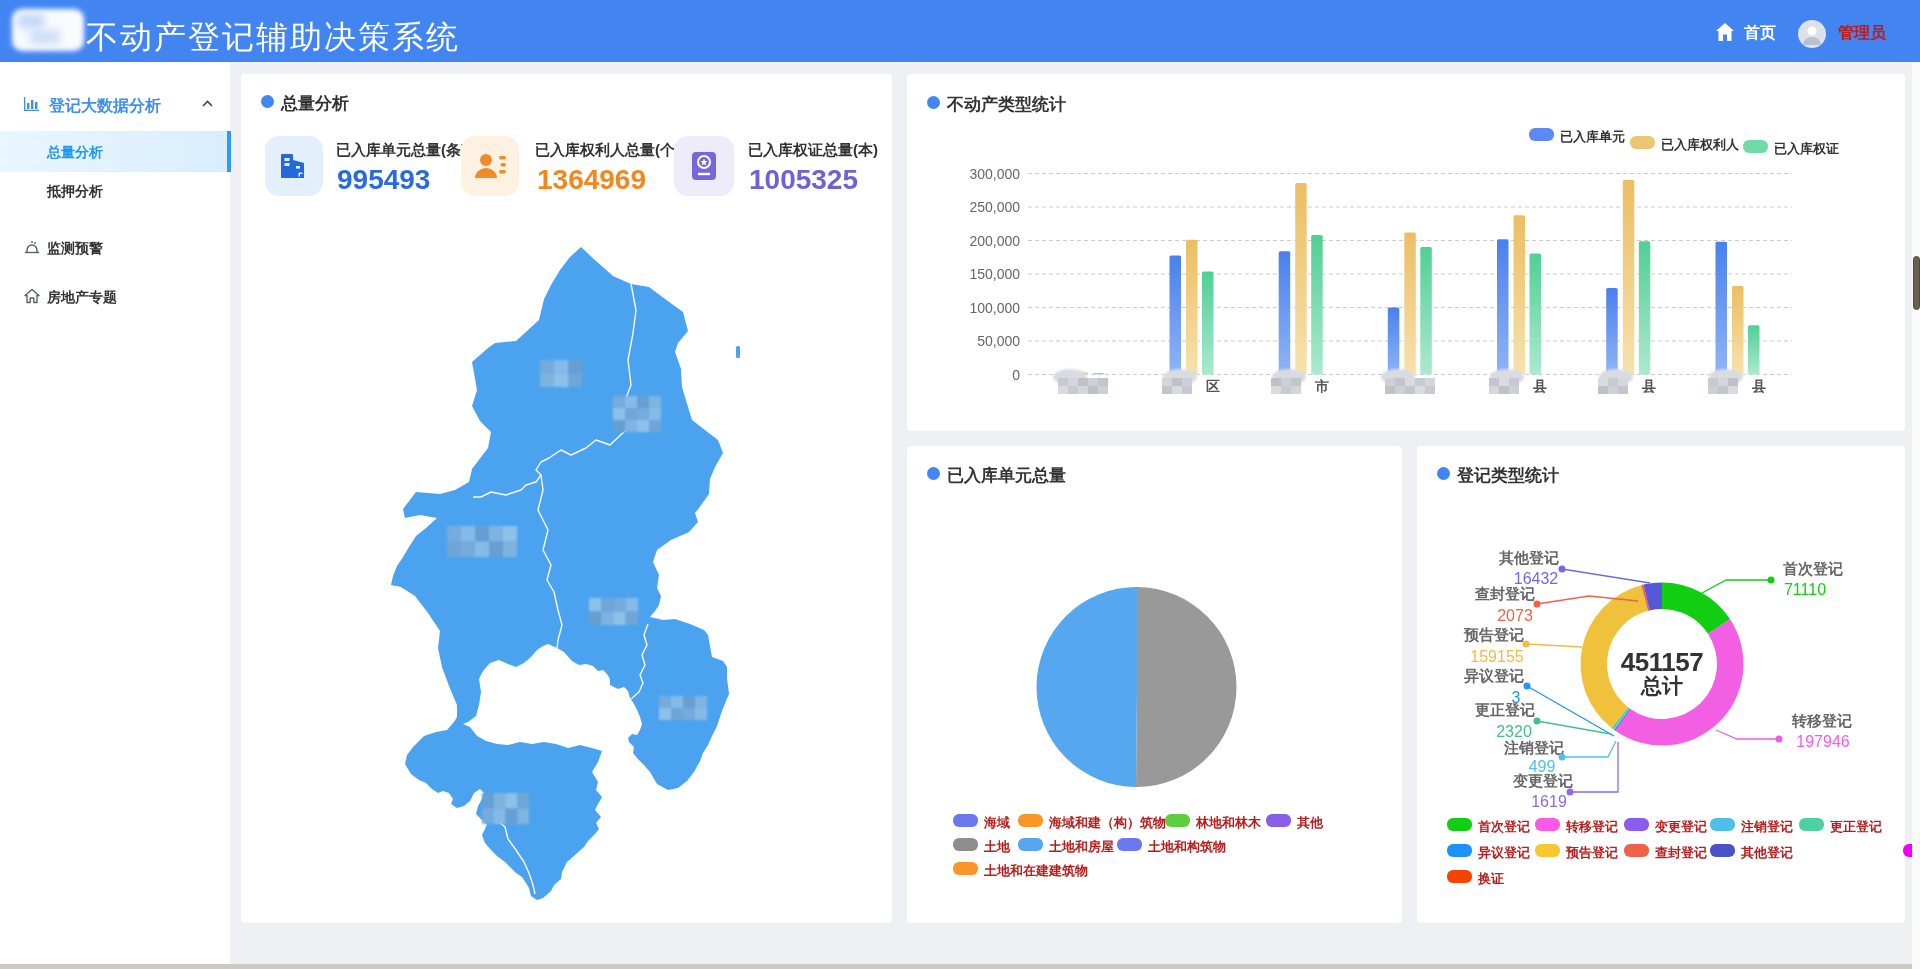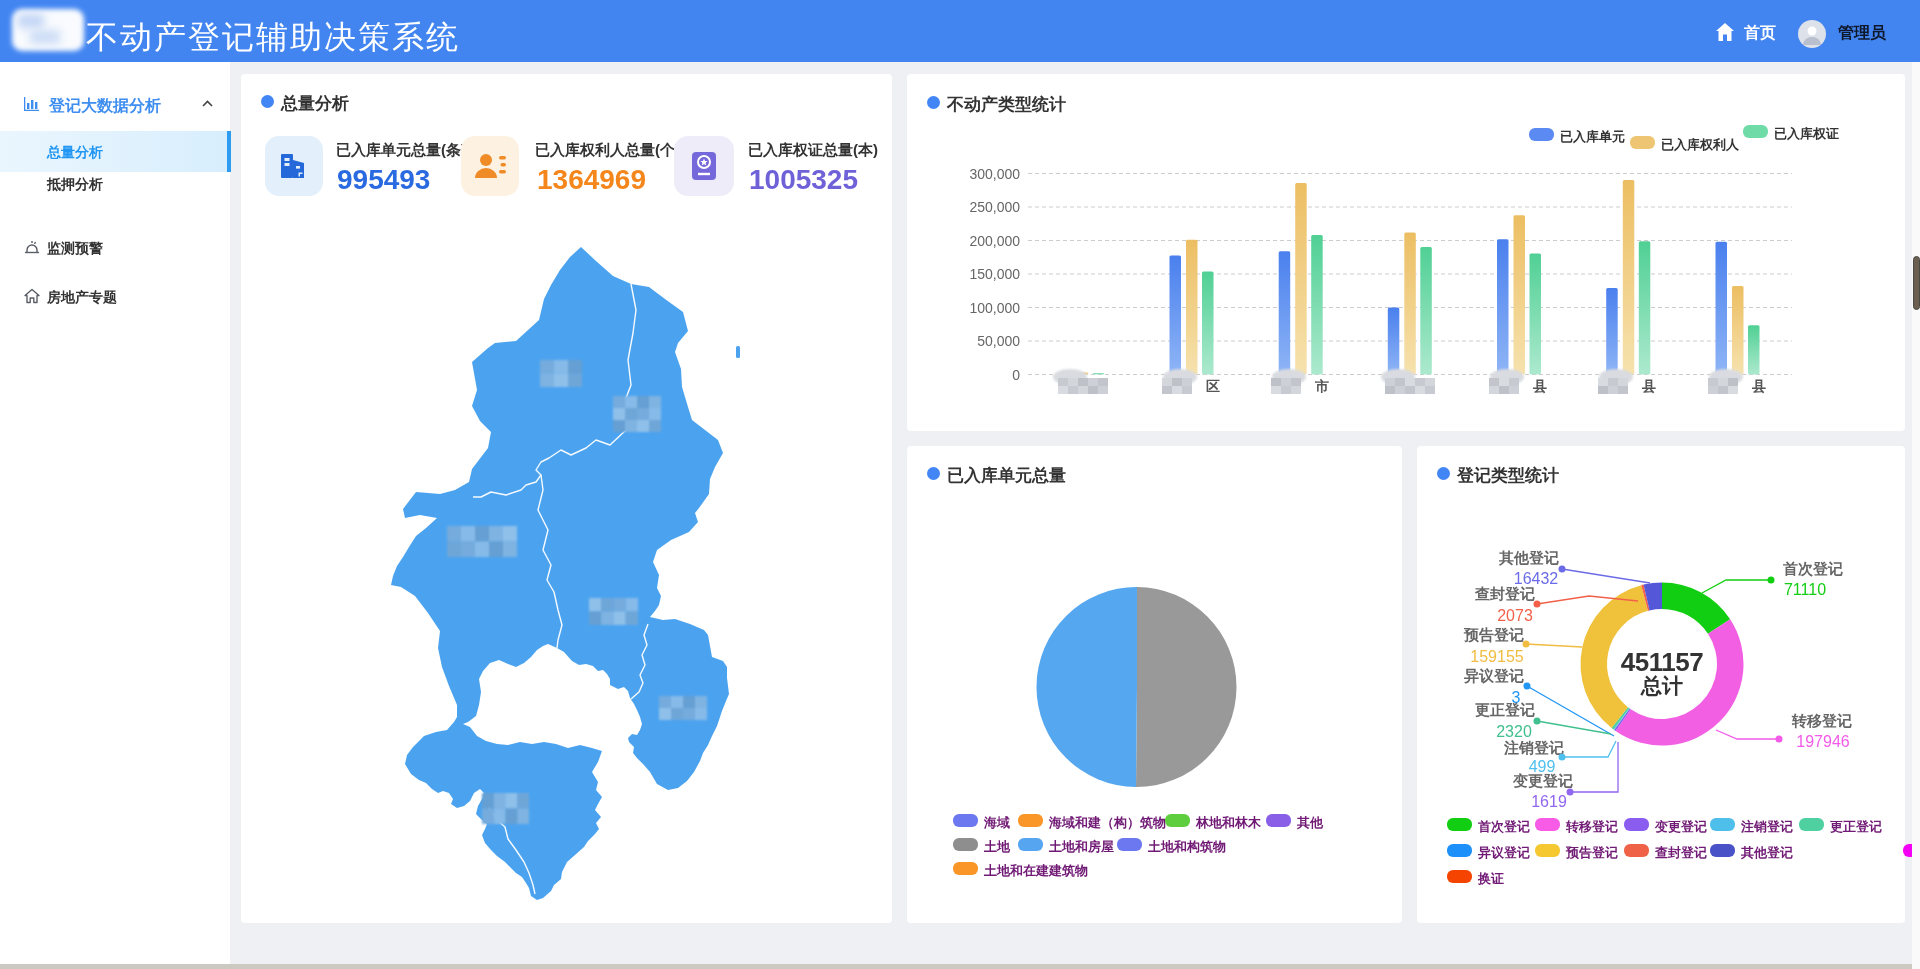--- a/index.html
+++ b/index.html
@@ -3,55 +3,55 @@
 <style>
 *{margin:0;padding:0;box-sizing:border-box}
 body{width:1920px;height:969px;overflow:hidden;position:relative;background:#eef0f4;
  font-family:"Liberation Sans",sans-serif}
 .abs{position:absolute}
 .panel{position:absolute;background:#fff;border-radius:4px}
 .ptitle{position:absolute;font-size:17px;font-weight:bold;color:#333;white-space:nowrap}
 .pdot{position:absolute;width:13px;height:13px;border-radius:50%;background:#4285F4}
 .leg{position:absolute;display:flex;align-items:flex-start;white-space:nowrap}
 .sw{width:25px;height:13px;border-radius:6px;margin-right:6px;flex:none}
-.lt{font-size:13px;color:#701a75;font-weight:bold}
+.lt{font-size:13px;color:#b91c1c;font-weight:bold}
 </style></head>
 <body>
 
 <div class="abs" style="left:0;top:0;width:1920px;height:62px;background:#4285F1"></div>
 <div class="abs" style="left:12px;top:9px;width:72px;height:42px;border-radius:10px;background:#ffffff;filter:blur(2.5px);opacity:.97"></div>
 <div class="abs" style="left:18px;top:14px;width:26px;height:14px;background:#c3d6f5;filter:blur(4px)"></div>
 <div class="abs" style="left:30px;top:30px;width:30px;height:14px;background:#cdddf6;filter:blur(4px)"></div>
 <div class="abs" style="left:86px;top:16px;font-size:32px;color:#fff;font-weight:500;letter-spacing:2px">不动产登记辅助决策系统</div>
 <svg class="abs" style="left:1715px;top:22px" width="20" height="20" viewBox="0 0 20 20">
     <path d="M10 1 L19 9 L16.5 9 L16.5 19 L12 19 L12 12.5 L8 12.5 L8 19 L3.5 19 L3.5 9 L1 9 Z" fill="#fff"></path>
   </svg>
 <div class="abs" style="left:1744px;top:23px;font-size:16px;color:#fff;font-weight:bold">首页</div>
 <svg class="abs" style="left:1798px;top:20px" width="28" height="28" viewBox="0 0 28 28">
  <circle cx="14" cy="14" r="14" fill="#dde1e9"></circle>
  <circle cx="14" cy="11" r="4.5" fill="#fff"></circle>
  <path d="M5 25 a9 8 0 0 1 18 0 Z" fill="#b9bfcc"></path>
 </svg>
-<div class="abs" style="left:1838px;top:23px;font-size:16px;color:#0f172a;font-weight:bold">管理员</div>
+<div class="abs" style="left:1838px;top:23px;font-size:16px;color:#b91c1c;font-weight:bold">管理员</div>
 
 <div class="abs" style="left:0;top:62px;width:230px;height:907px;background:#fff"></div>
 <svg class="abs" style="left:24px;top:96px" width="15" height="15" viewBox="0 0 15 15">
     <path d="M0.5 1 L0.5 14.5 L15 14.5" stroke="#3E8EF0" stroke-width="1.6" fill="none"></path>
     <rect x="3" y="7" width="2.4" height="6" fill="#3E8EF0"></rect>
     <rect x="7" y="4" width="2.4" height="9" fill="#3E8EF0"></rect>
     <rect x="11" y="6" width="2.4" height="7" fill="#3E8EF0"></rect>
   </svg>
 <div class="abs" style="left:49px;top:96px;font-size:16px;color:#3E8EF0;font-weight:bold">登记大数据分析</div>
 <svg class="abs" style="left:202px;top:100px" width="11" height="7" viewBox="0 0 11 7">
     <path d="M1 6 L5.5 1.5 L10 6" stroke="#444" stroke-width="1.6" fill="none"></path>
   </svg>
 <div class="abs" style="left:0;top:131px;width:227px;height:41px;background:linear-gradient(90deg,#eaf6fe,#d8eefd)"></div>
 <div class="abs" style="left:227px;top:131px;width:4px;height:41px;background:#2D9CF0"></div>
 <div class="abs" style="left:47px;top:144px;font-size:14px;color:#2196F3;font-weight:bold">总量分析</div>
-<div class="abs" style="left:47px;top:176px;font-size:14px;color:#333;font-weight:bold">抵押分析</div>
+<div class="abs" style="left:47px;top:183px;font-size:14px;color:#333;font-weight:bold">抵押分析</div>
 <svg class="abs" style="left:24px;top:239px" width="16" height="16" viewBox="0 0 16 16">
     <path d="M3 11 a5 5 0 0 1 10 0" fill="none" stroke="#5a5e66" stroke-width="1.4"></path>
     <line x1="1" y1="13.5" x2="15" y2="13.5" stroke="#5a5e66" stroke-width="1.4"></line>
     <line x1="3" y1="11" x2="3" y2="13.5" stroke="#5a5e66" stroke-width="1.4"></line>
     <line x1="13" y1="11" x2="13" y2="13.5" stroke="#5a5e66" stroke-width="1.4"></line>
     <line x1="8" y1="2" x2="8" y2="4" stroke="#5a5e66" stroke-width="1.4"></line>
     <line x1="11.5" y1="3" x2="10.5" y2="4.8" stroke="#5a5e66" stroke-width="1.4"></line>
   </svg>
 <div class="abs" style="left:47px;top:240px;font-size:14px;color:#333;font-weight:bold">监测预警</div>
 <svg class="abs" style="left:24px;top:288px" width="16" height="16" viewBox="0 0 16 16">
@@ -109,21 +109,21 @@
 <div class="abs" style="left:749px;top:164px;font-size:28px;font-weight:bold;color:#6F62D9">1005325</div>
 
 <div class="leg" style="left:1529px;top:128px">
     <span class="sw" style="background:#5B8BF2"></span>
     <span class="lt" style="color:#333">已入库单元</span>
   </div>
 <div class="leg" style="left:1630px;top:136px">
     <span class="sw" style="background:#EEC573"></span>
     <span class="lt" style="color:#333">已入库权利人</span>
   </div>
-<div class="leg" style="left:1743px;top:125px">
+<div class="leg" style="left:1743px;top:140px">
     <span class="sw" style="background:#6FDCA8"></span>
     <span class="lt" style="color:#333">已入库权证</span>
   </div>
 
 <div class="leg" style="left:953px;top:814px">
     <span class="sw" style="background:#6B78F0"></span>
     <span class="lt">海域</span>
   </div>
 <div class="leg" style="left:1018px;top:814px">
     <span class="sw" style="background:#FA9628"></span>

